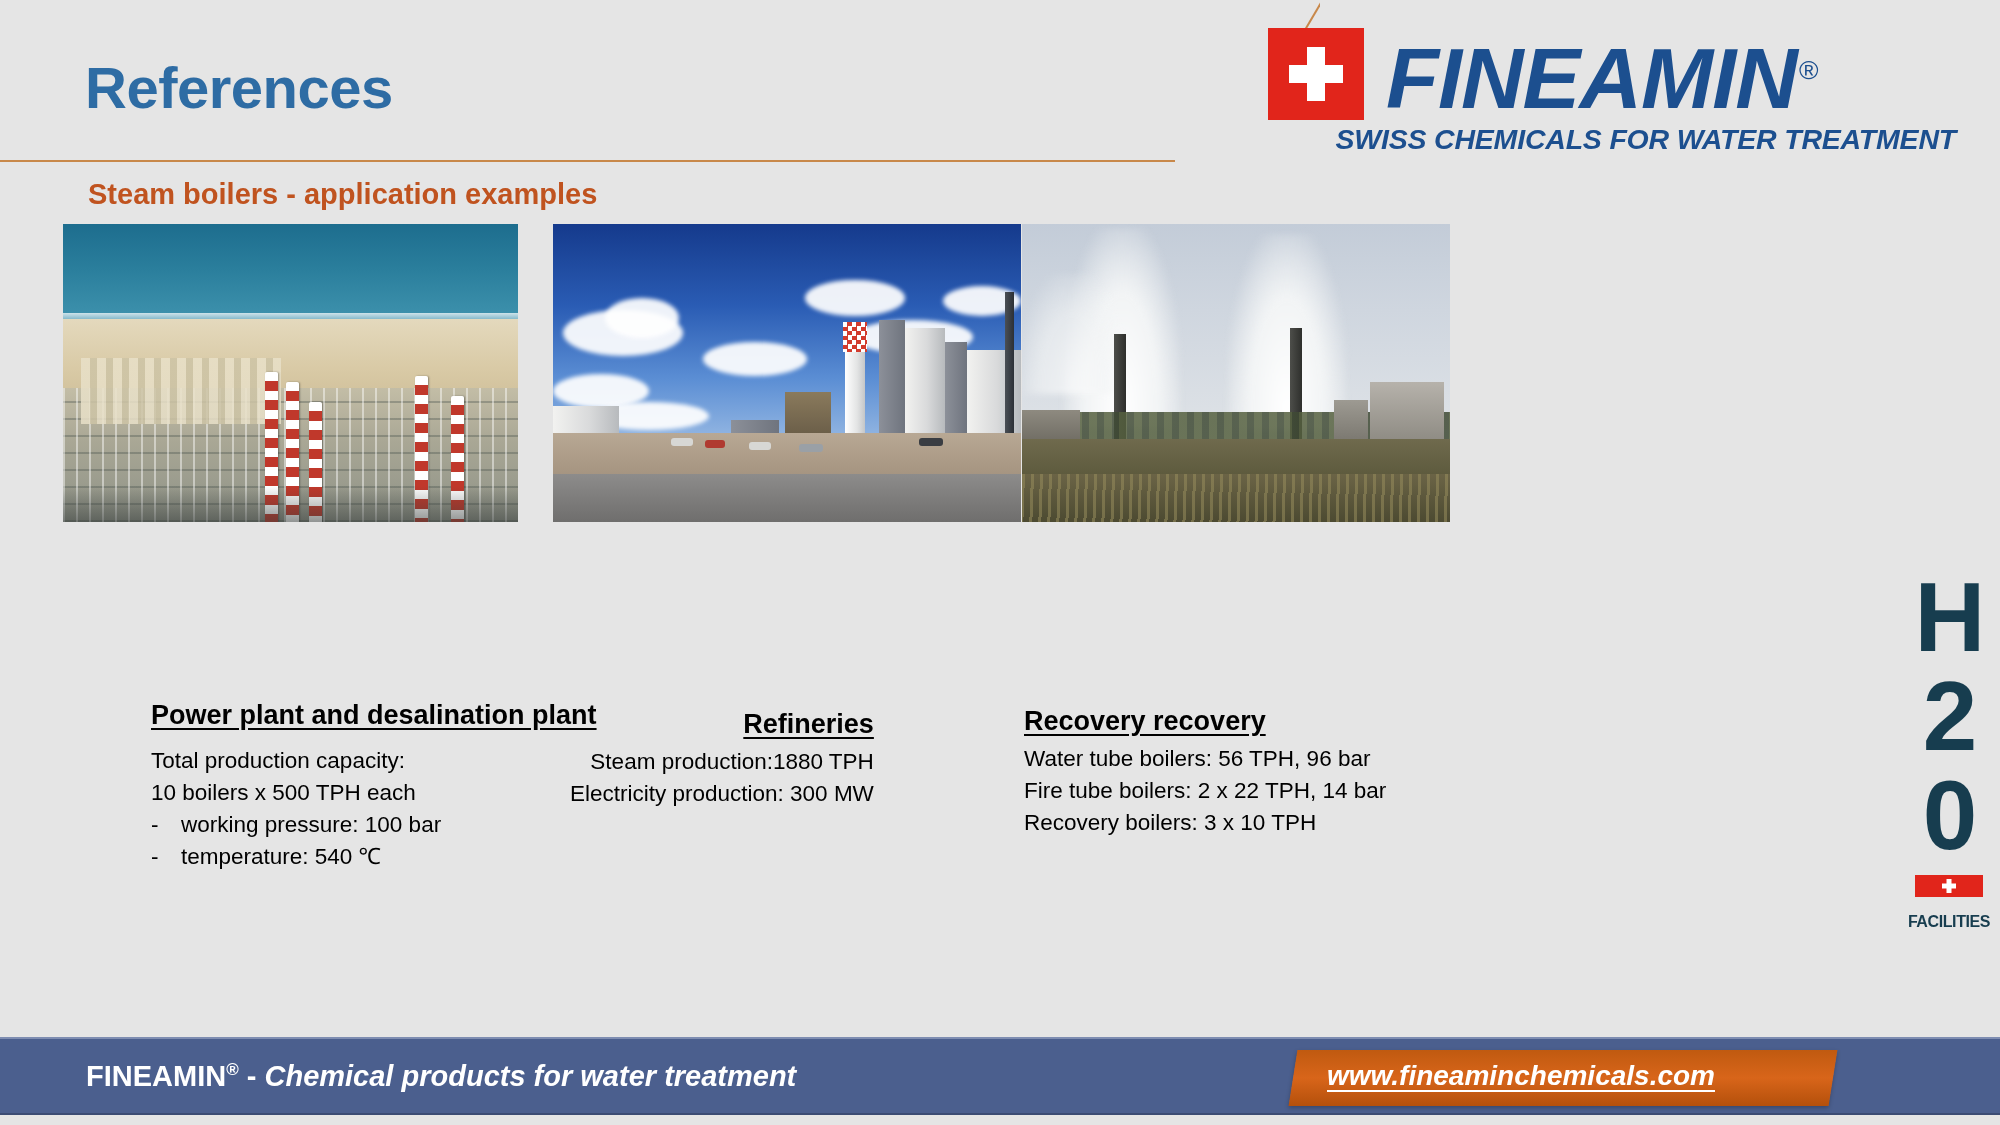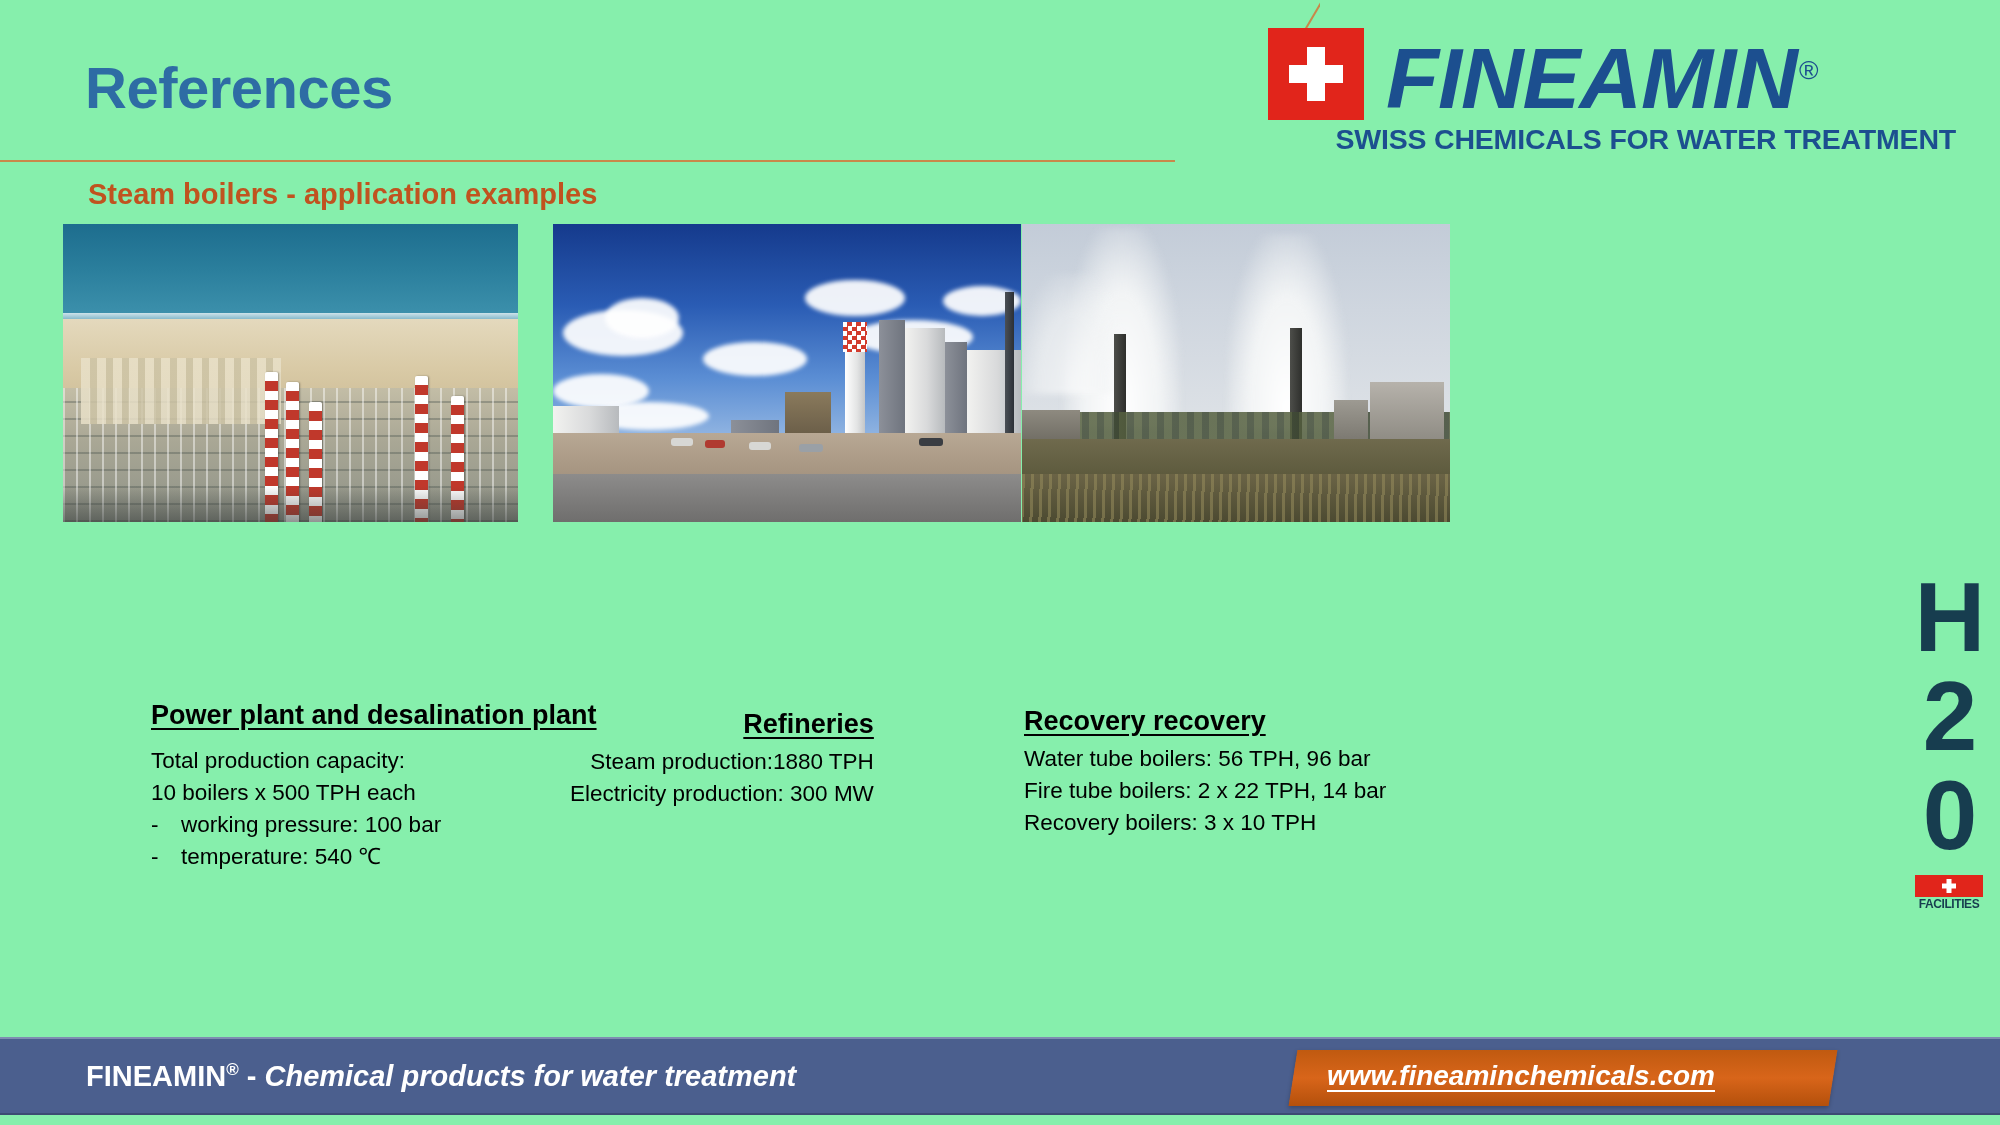--- a/index.html
+++ b/index.html
@@ -9,21 +9,21 @@
     height: 1125px;
     overflow: hidden;
     background: #ffffff;
     font-family: "Liberation Sans", sans-serif;
   }
 
   .slide {
     position: relative;
     width: 2000px;
     height: 1125px;
-    background: #86efac;
+    background: #e5e5e5;
   }
 
   
   .header-rule {
     position: absolute;
     left: 0;
     top: 160px;
     width: 1175px;
     height: 2px;
     background: #c8884a;
@@ -123,20 +123,21 @@
     color: #1c4f8f;
     font-style: normal;
     font-weight: normal;
     vertical-align: super;
     margin-left: 2px;
   }
   .logo-tag {
     margin-top: 3px;
     font-size: 28.5px;
     font-weight: bold;
+    font-style: italic;
     color: #1c4f8f;
     letter-spacing: -0.2px;
     text-align: right;
     width: 100%;
     font-family: "Liberation Sans", sans-serif;
   }
 
   
   .photo {
     position: absolute;
@@ -328,22 +329,22 @@
   }
   .h2o-flag .cv {
     position: absolute; left: 50%; top: 4px; transform: translateX(-50%);
     width: 5px; height: 14px; background: #fff;
   }
   .h2o-flag .ch {
     position: absolute; top: 50%; left: 50%; transform: translate(-50%,-50%);
     width: 14px; height: 5px; background: #fff;
   }
   .h2o-sub {
-    margin-top: 0;
-    font-size: 12px;
+    margin-top: 16px;
+    font-size: 16px;
     font-weight: bold;
     color: #173d4f;
     letter-spacing: -0.4px;
   }
 
   
   .footer {
     position: absolute;
     left: 0;
     bottom: 10px;

